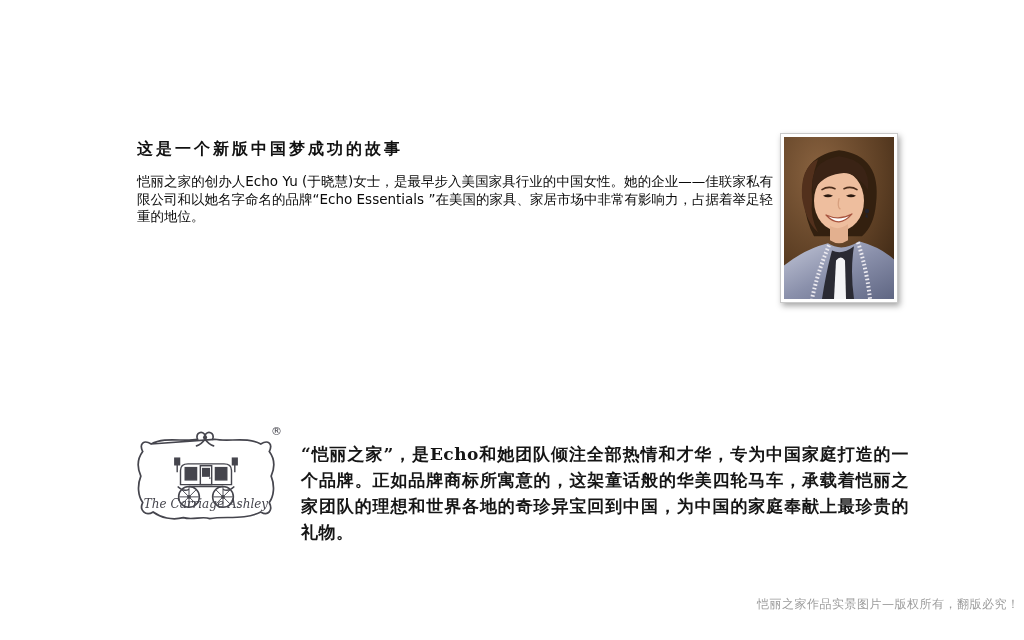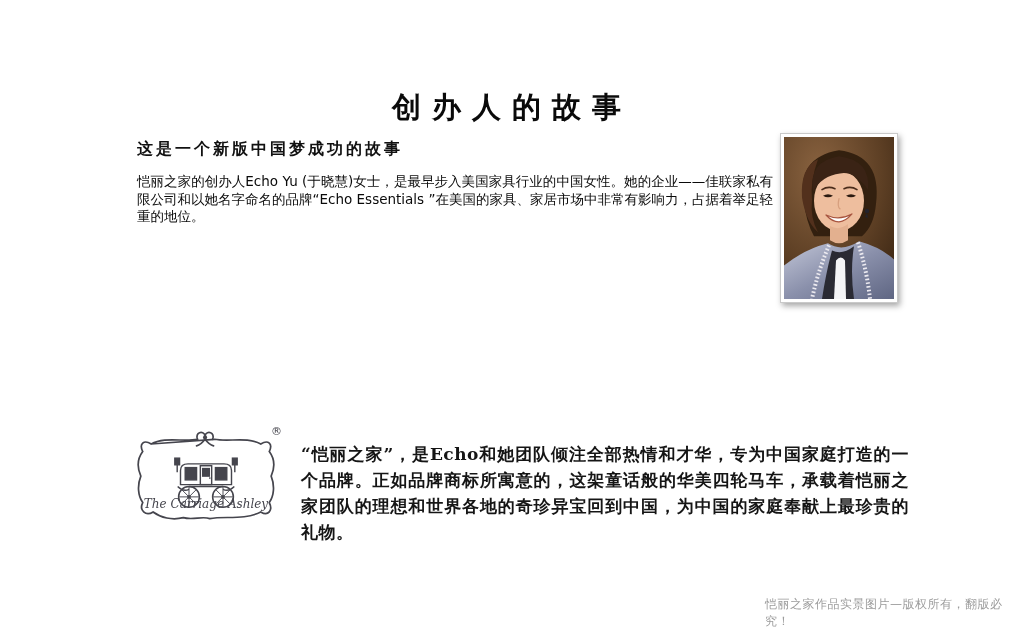--- a/index.html
+++ b/index.html
@@ -110,29 +110,27 @@
     color: #151515;
     text-align: justify;
   }
 
   .footer {
     position: absolute;
     top: 596px; left: 757px;
     font-size: 12px;
     color: #9c9c9c;
     letter-spacing: 0.5px;
-    margin-left: 8px;
   }
 </style>
 </head>
 <body>
 
 <div class="slide">
 
-  <h1 class="title">创办人的故事</h1>
 
   <div class="subtitle">这是一个新版中国梦成功的故事</div>
 
   <div class="body-col">
     <p class="body-text">恺丽之家的创办人Echo Yu (于晓慧)女士，是最早步入美国家具行业的中国女性。她的企业——佳联家私有限公司和以她名字命名的品牌“Echo Essentials ”在美国的家具、家居市场中非常有影响力，占据着举足轻重的地位。</p>
   </div>
 
 
   <div class="photo-frame">
     <svg viewBox="0 0 110 160" preserveAspectRatio="none">

